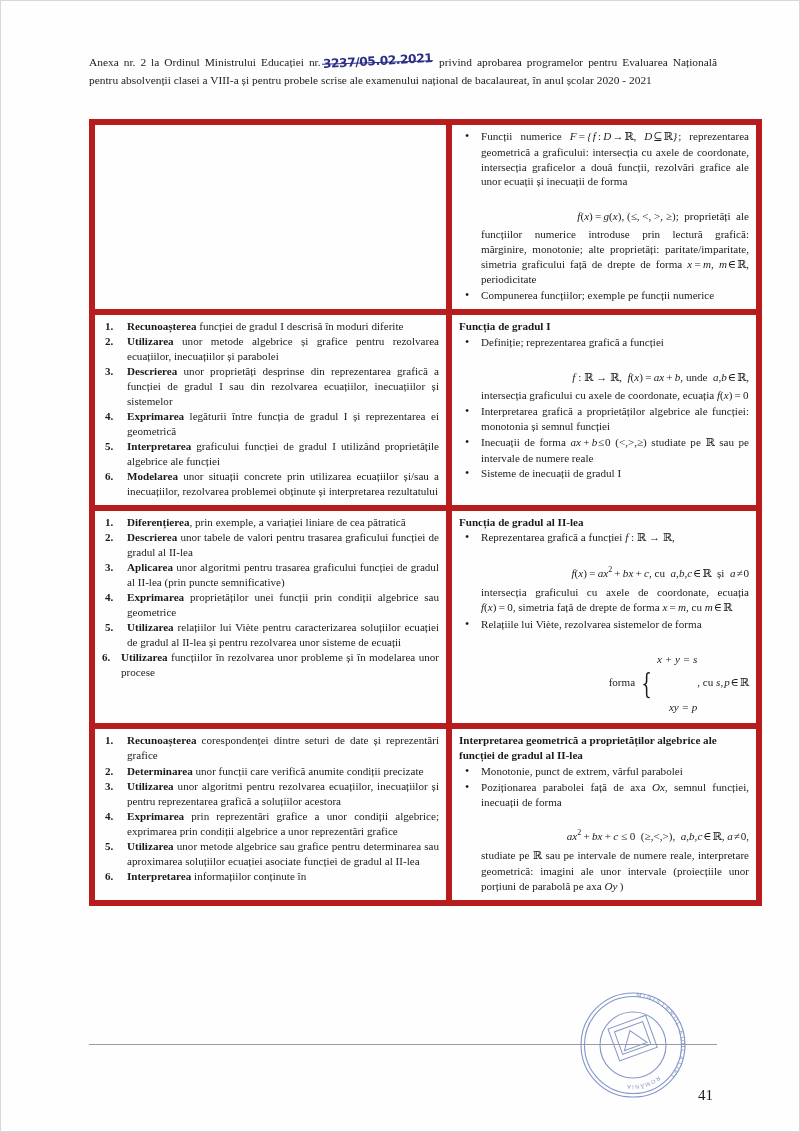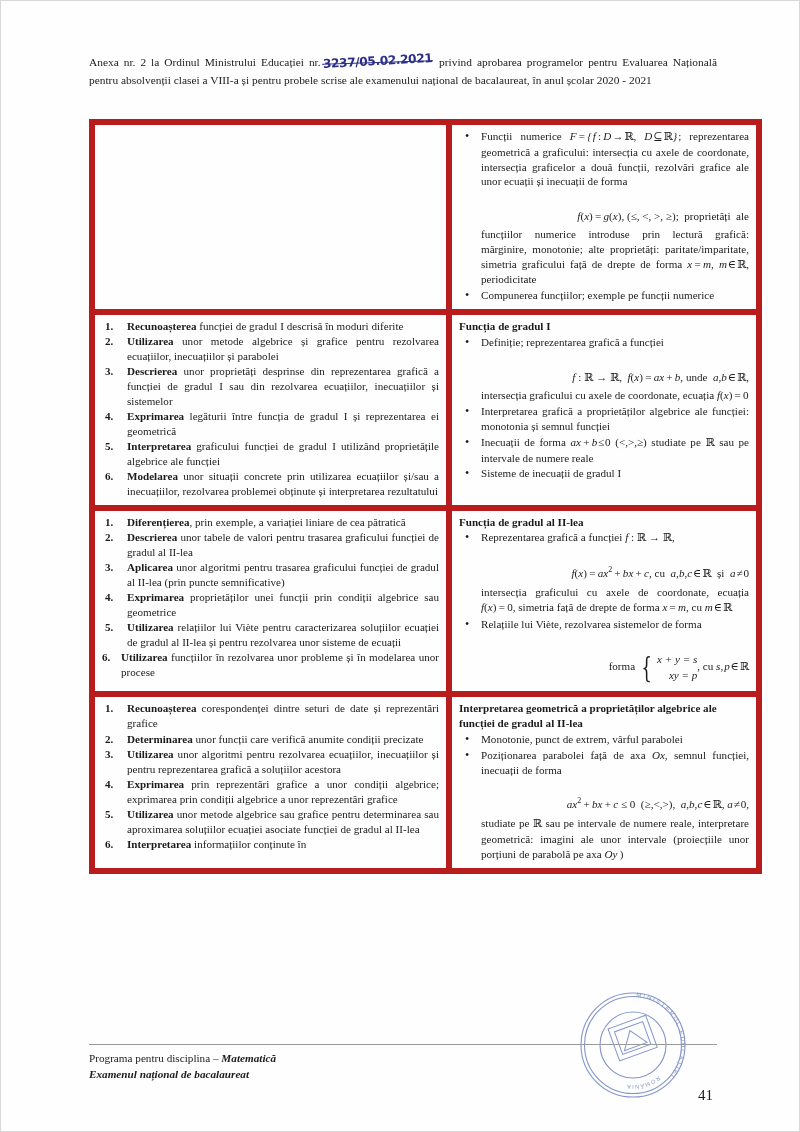--- a/index.html
+++ b/index.html
@@ -151,20 +151,21 @@
     line-height: 0.72;
     font-family: "DejaVu Serif", serif;
     margin-right: 2px;
     transform: scaleX(0.62);
   }
   .sys .rows {
     display: inline-flex;
     flex-direction: column;
     line-height: 1.45;
     font-size: 11.1px;
+    gap: 32px;
   }
 
   
   .footer {
     position: absolute;
     left: 88px;
     top: 1049px;
     width: 628px;
     font-size: 11.2px;
     line-height: 1.45;
@@ -335,19 +336,15 @@
       <textPath href="#arcInner" startOffset="64%">ROMÂNIA</textPath>
     </text>
     <g stroke="#3a57a8" stroke-width="1" fill="none" transform="rotate(-20 64 58)">
       <rect x="44" y="40" width="40" height="34"></rect>
       <rect x="49" y="45" width="30" height="24"></rect>
       <path d="M 52,66 L 64,49 L 76,66 Z"></path>
     </g>
   </svg>
 
   <div class="footer-rule"></div>
-  <div class="footer">
-    <div><span>Programa pentru disciplina – </span><span class="it">Matematică</span></div>
-    <div class="it">Examenul național de bacalaureat</div>
-  </div>
   <div class="pageno">41</div>
 
 </div>
 
 </body></html>

